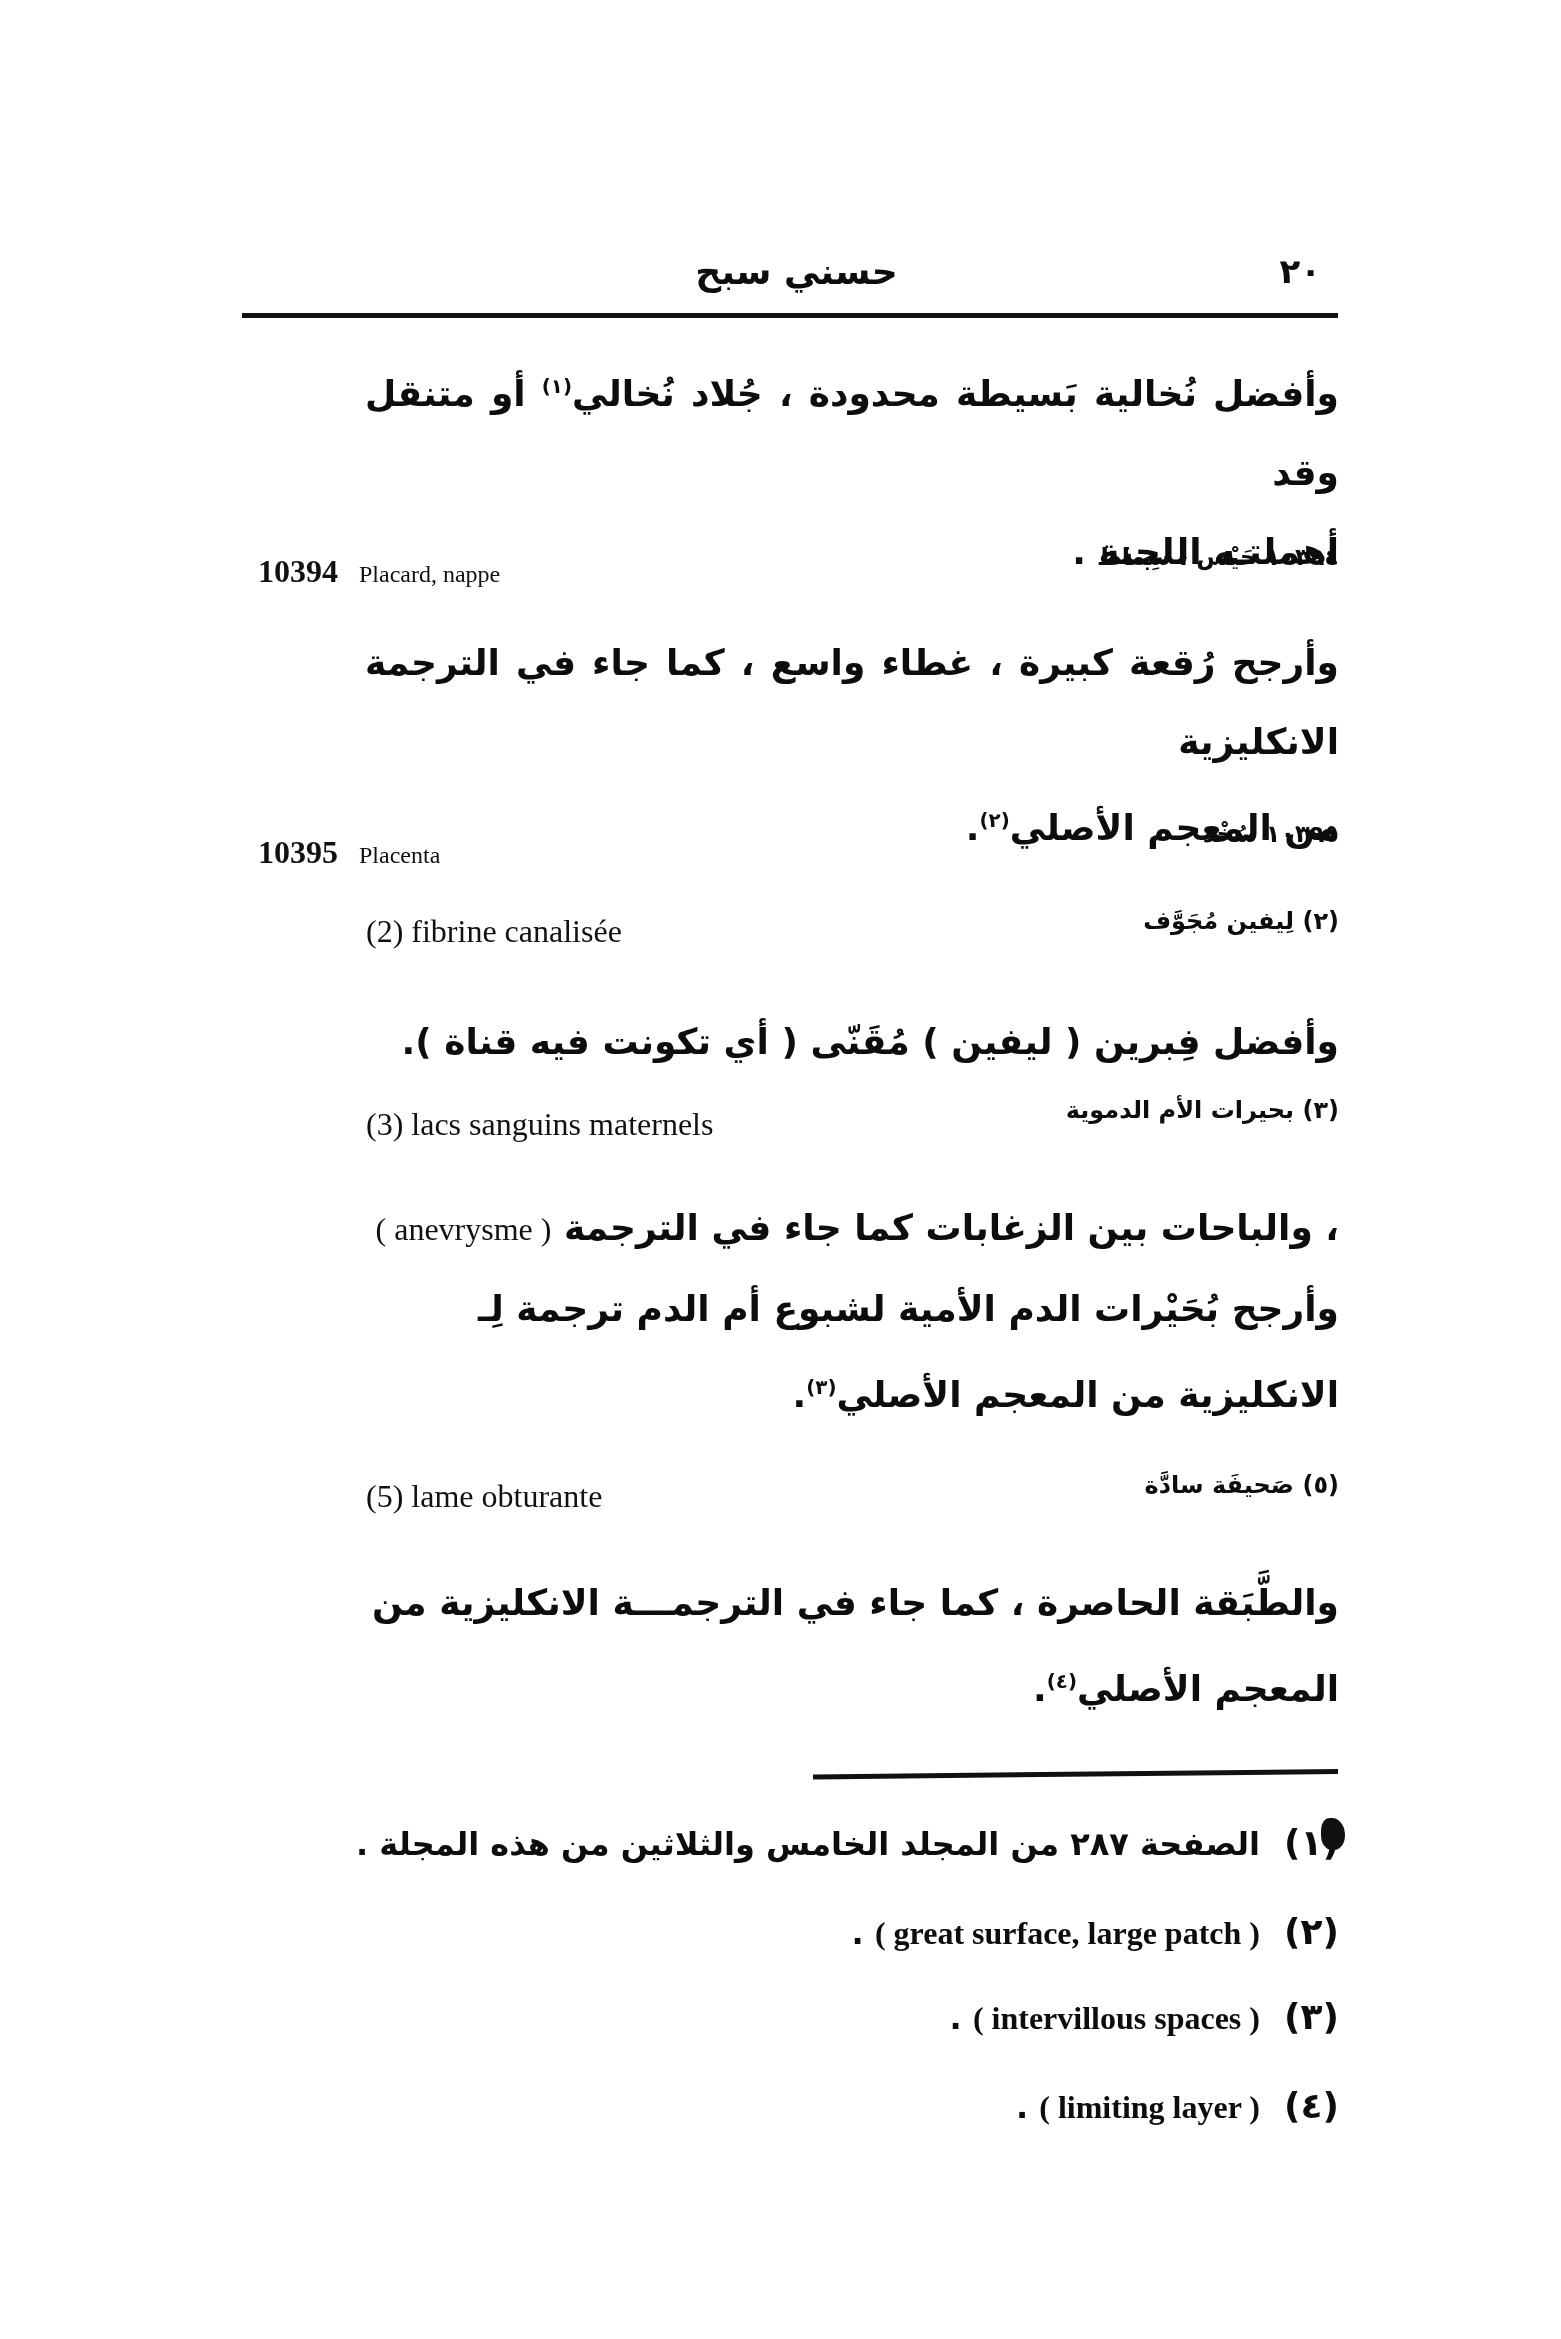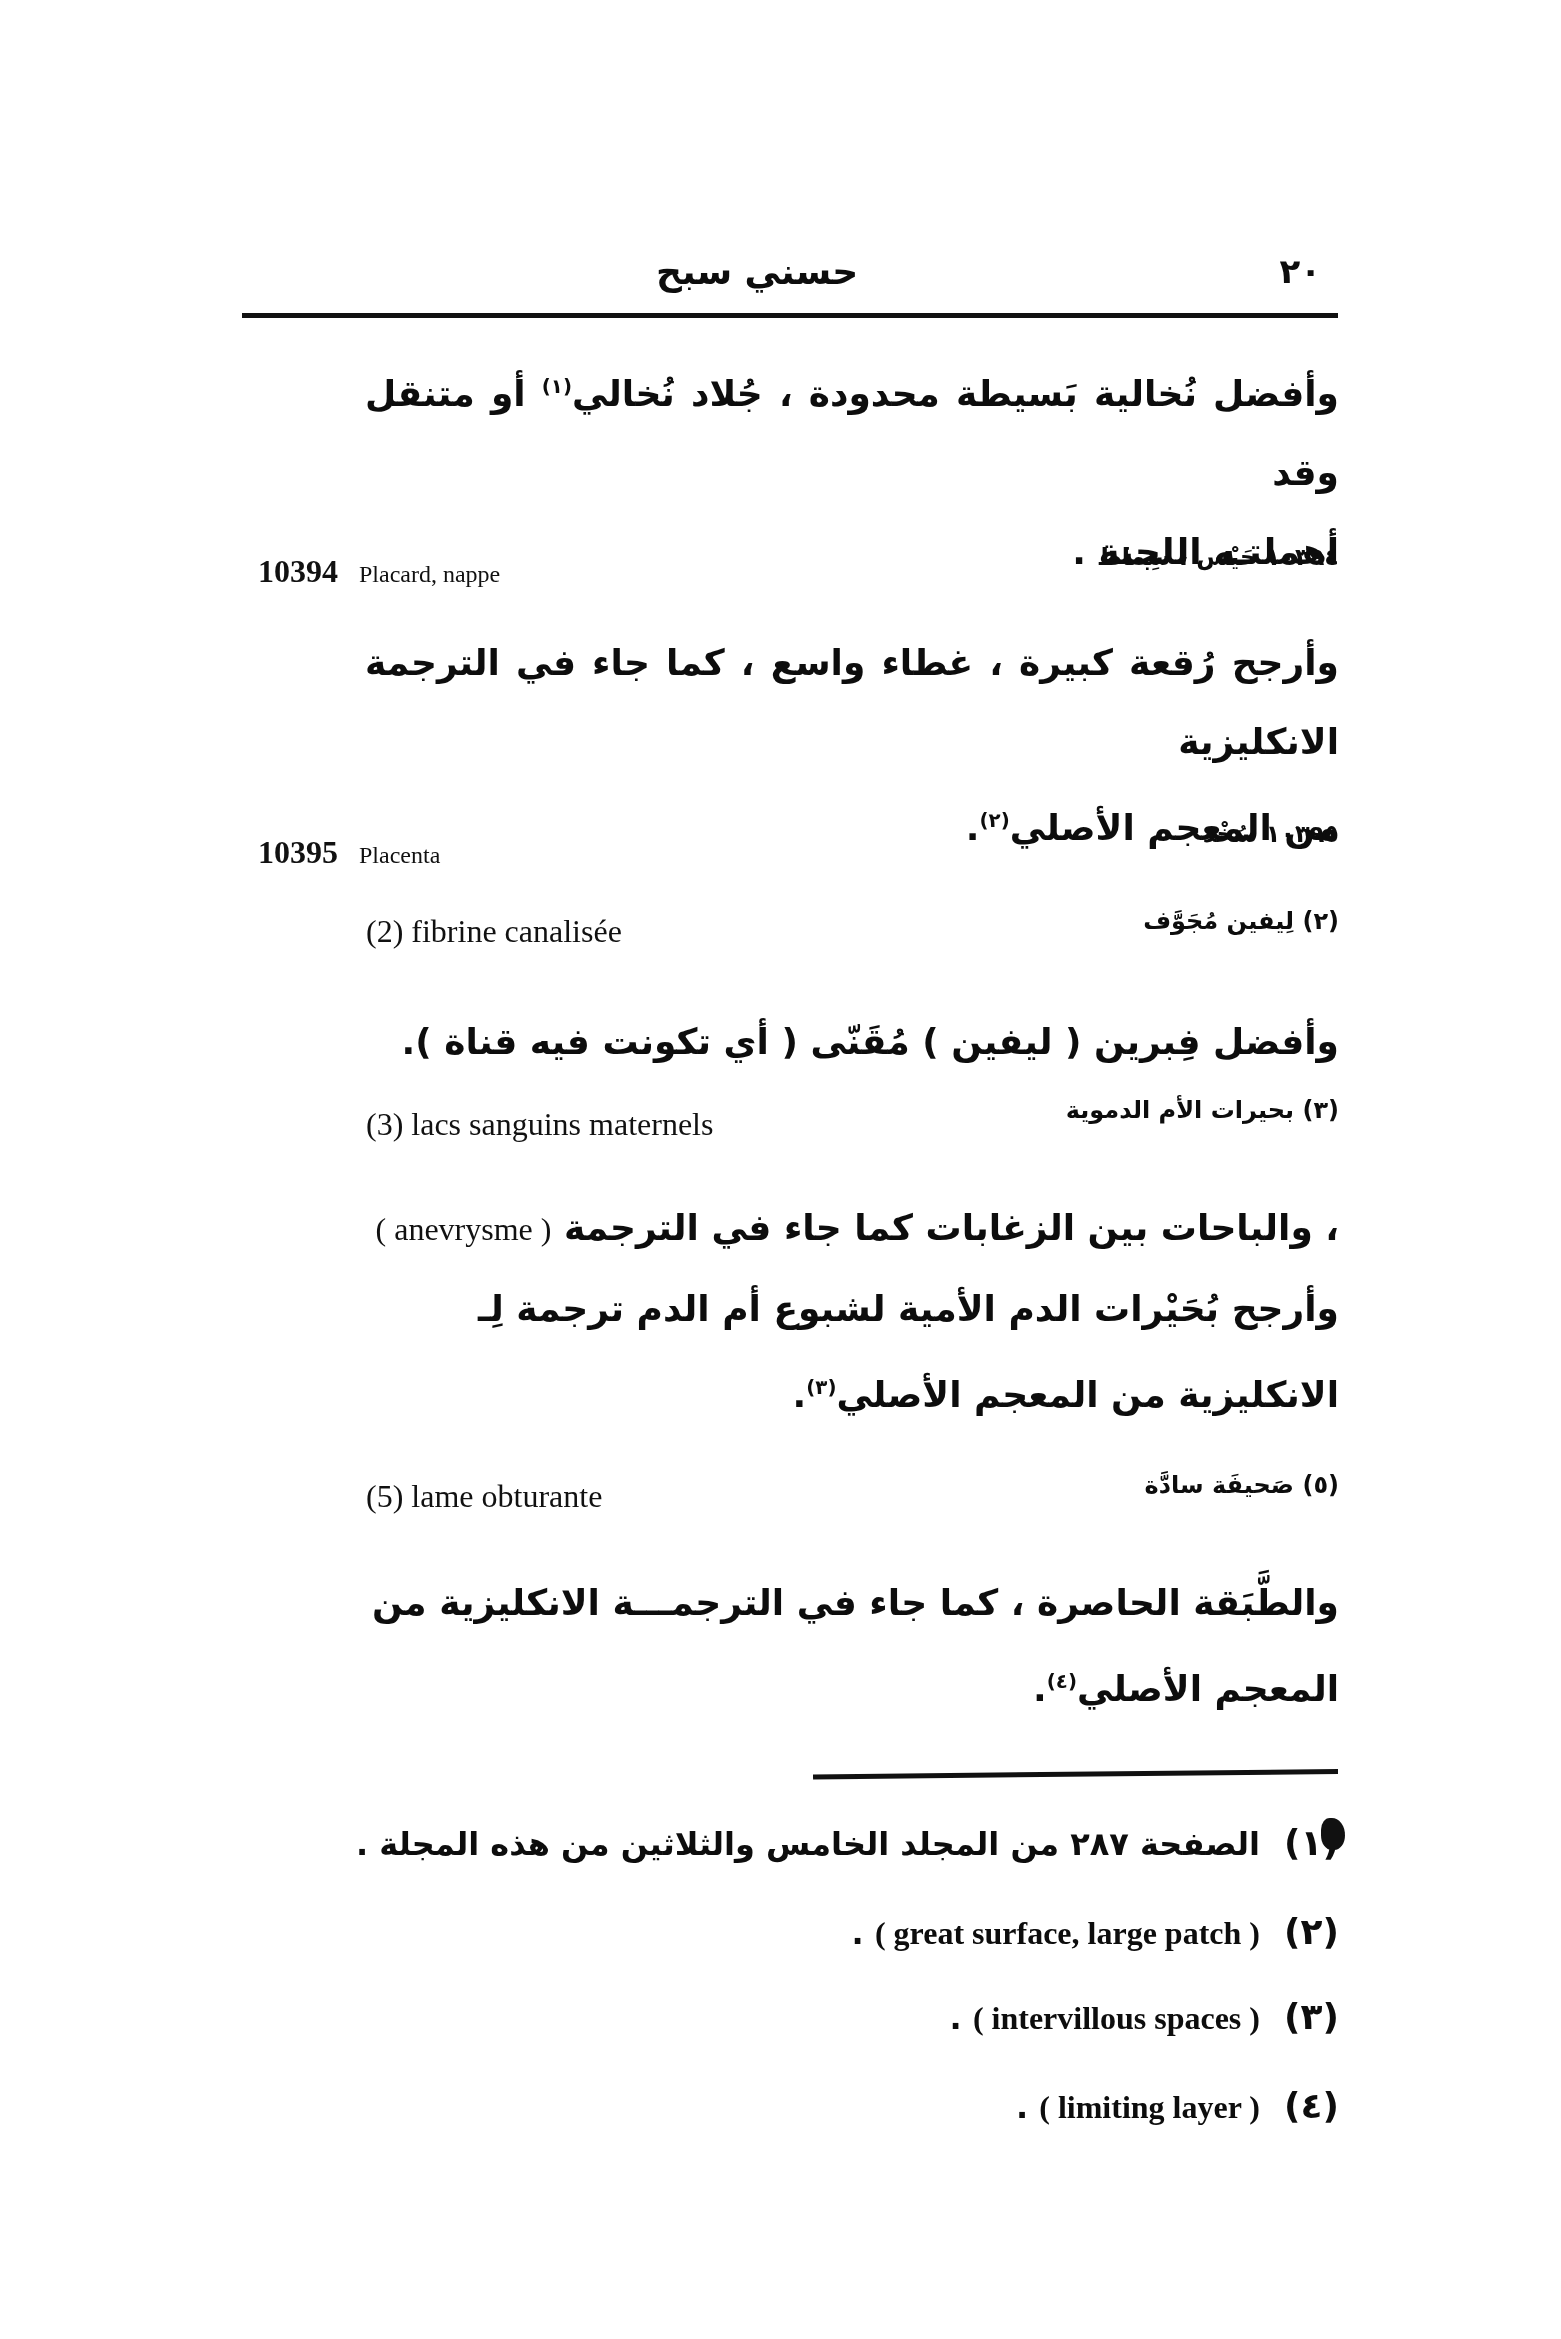--- a/index.html
+++ b/index.html
@@ -3,21 +3,21 @@
 <meta charset="utf-8">
 <style>
   html, body { margin: 0; padding: 0; background: #ffffff; }
   body {
     width: 1562px; height: 2339px; position: relative; overflow: hidden;
     font-family: "DejaVu Serif", "Liberation Serif", serif; color: #111;
   }
   .abs { position: absolute; }
   .ar { direction: rtl; unicode-bidi: embed; font-family: "DejaVu Sans", sans-serif; font-weight: bold; color: #0d0d0d; }
   .lat { direction: ltr; font-family: "Liberation Serif", "DejaVu Serif", serif; color: #111; }
-  .header-title { left: 656px; top: 251px; width: 281px; text-align: left; font-size: 36px; }
+  .header-title { left: 656px; top: 251px; width: 281px; text-align: center; font-size: 36px; }
   .page-number { left: 1246px; top: 251px; width: 75px; text-align: right; font-size: 34px; }
   .rule-top { left: 242px; top: 313px; width: 1096px; height: 4.7px; background: #111; }
   .para { right: 223px; width: 974px; font-size: 36px; line-height: 79px; text-align: justify; text-align-last: right; }
   .entry-lat { left: 258px; font-size: 32px; font-weight: bold; }
   .entry-lat .num { font-weight: bold; margin-right: 13px; }
   .entry-lat .term { font-weight: normal; font-size: 24px; }
   .entry-ar { right: 223px; font-size: 24px; text-align: right; }
   .sub-lat { left: 366px; font-size: 32px; }
   .sep { left: 813px; top: 1769px; width: 525px; height: 4.7px; background: #111; transform: rotate(-0.6deg); transform-origin: right center; }
   .fn { right: 223px; font-size: 32px; text-align: right; }

